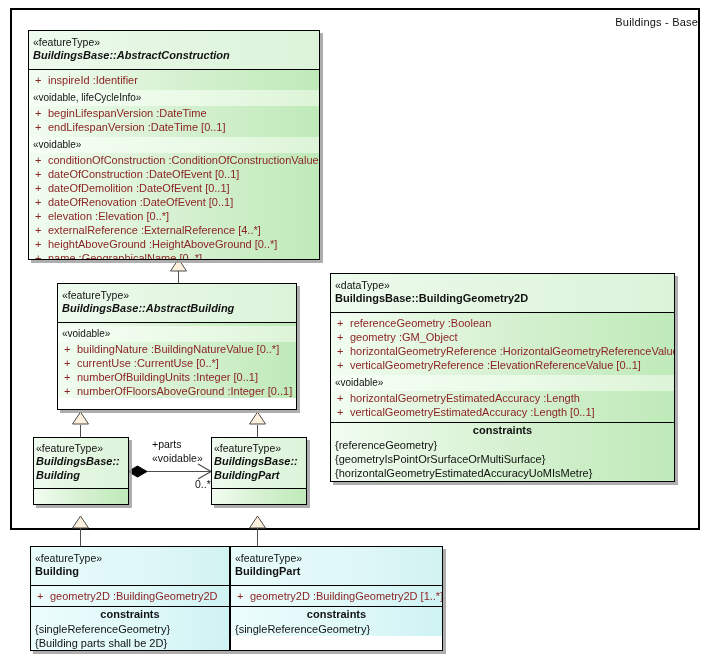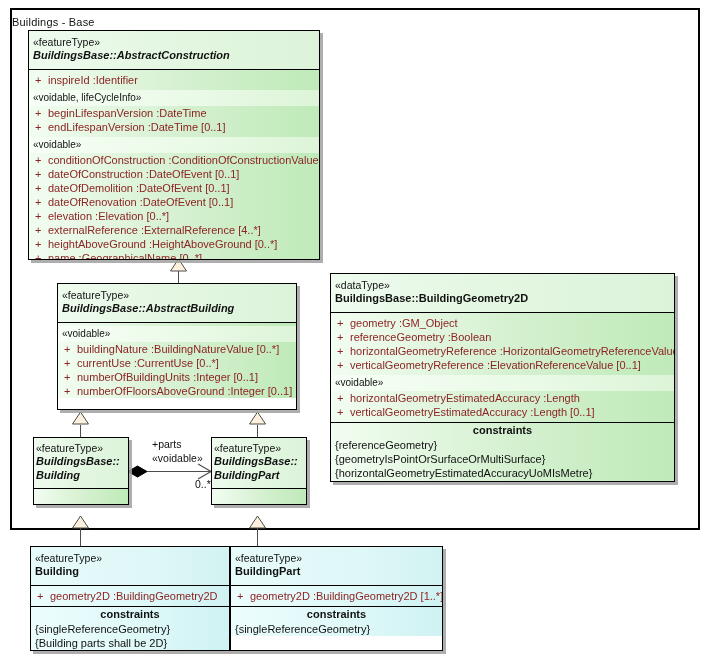--- a/index.html
+++ b/index.html
@@ -9,21 +9,21 @@
     font-size:11px;color:#000;
     -webkit-font-smoothing:none;
   }
 
   
   #frame{
     position:absolute;left:10px;top:8px;width:690px;height:522px;
     border:2px solid #000;background:#ffffff;box-sizing:border-box;
   }
   #frame-title{
-    position:absolute;left:0;top:6px;width:100%;text-align:left;
+    position:absolute;left:0;top:6px;width:100%;text-align:right;
     font-size:11px;color:#111;letter-spacing:.2px;
   }
 
   
   .cls{
     position:absolute;box-sizing:border-box;border:1px solid #000;
     box-shadow:3px 3px 0 0 rgba(160,160,160,.85);
     background:#ffffff;overflow:hidden;
   }
   .cls .hdr{
@@ -197,24 +197,24 @@
 </div>
 
 <div class="cls green" style="left:330px;top:273px;width:345px;height:209px;">
   <div class="hdr">
     <div class="stereo">«dataType»</div>
     <div class="cname">BuildingsBase::BuildingGeometry2D</div>
   </div>
   <div class="sect">
     <div class="pad"></div>
     <div class="attr">
+      <span class="vis">+</span><span>referenceGeometry  :Boolean</span>
+    </div>
+    <div class="attr">
       <span class="vis">+</span><span>geometry  :GM_Object</span>
-    </div>
-    <div class="attr">
-      <span class="vis">+</span><span>referenceGeometry  :Boolean</span>
     </div>
     <div class="attr">
       <span class="vis">+</span><span>horizontalGeometryReference  :HorizontalGeometryReferenceValue</span>
     </div>
     <div class="attr">
       <span class="vis">+</span><span>verticalGeometryReference  :ElevationReferenceValue [0..1]</span>
     </div>
     <div class="pad"></div>
     <div class="grp">«voidable»</div>
     <div class="attr">

